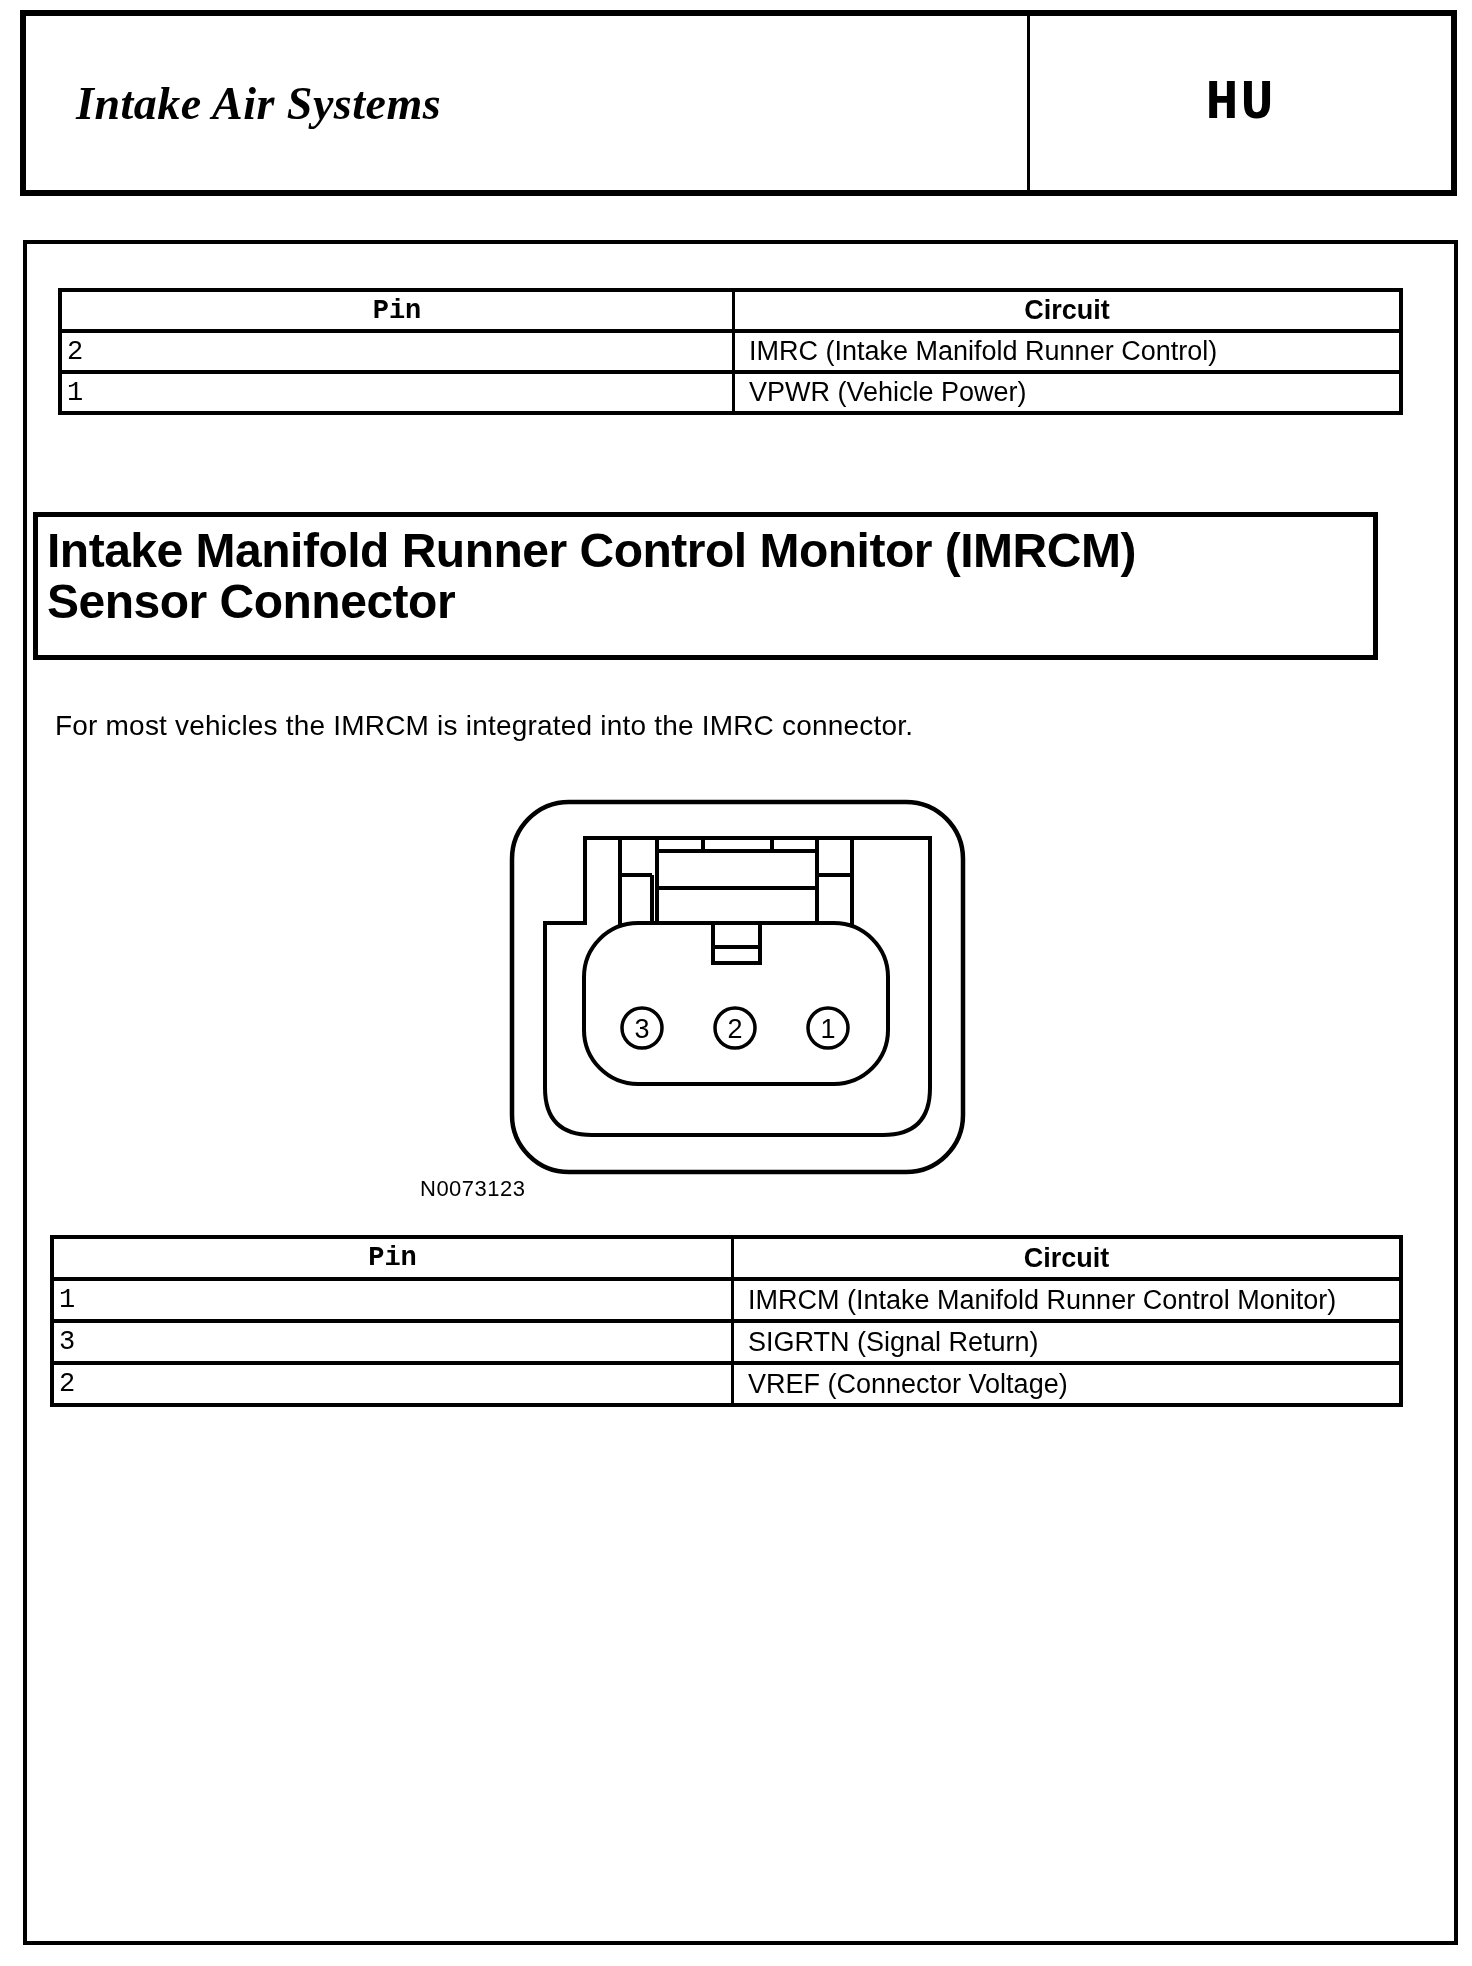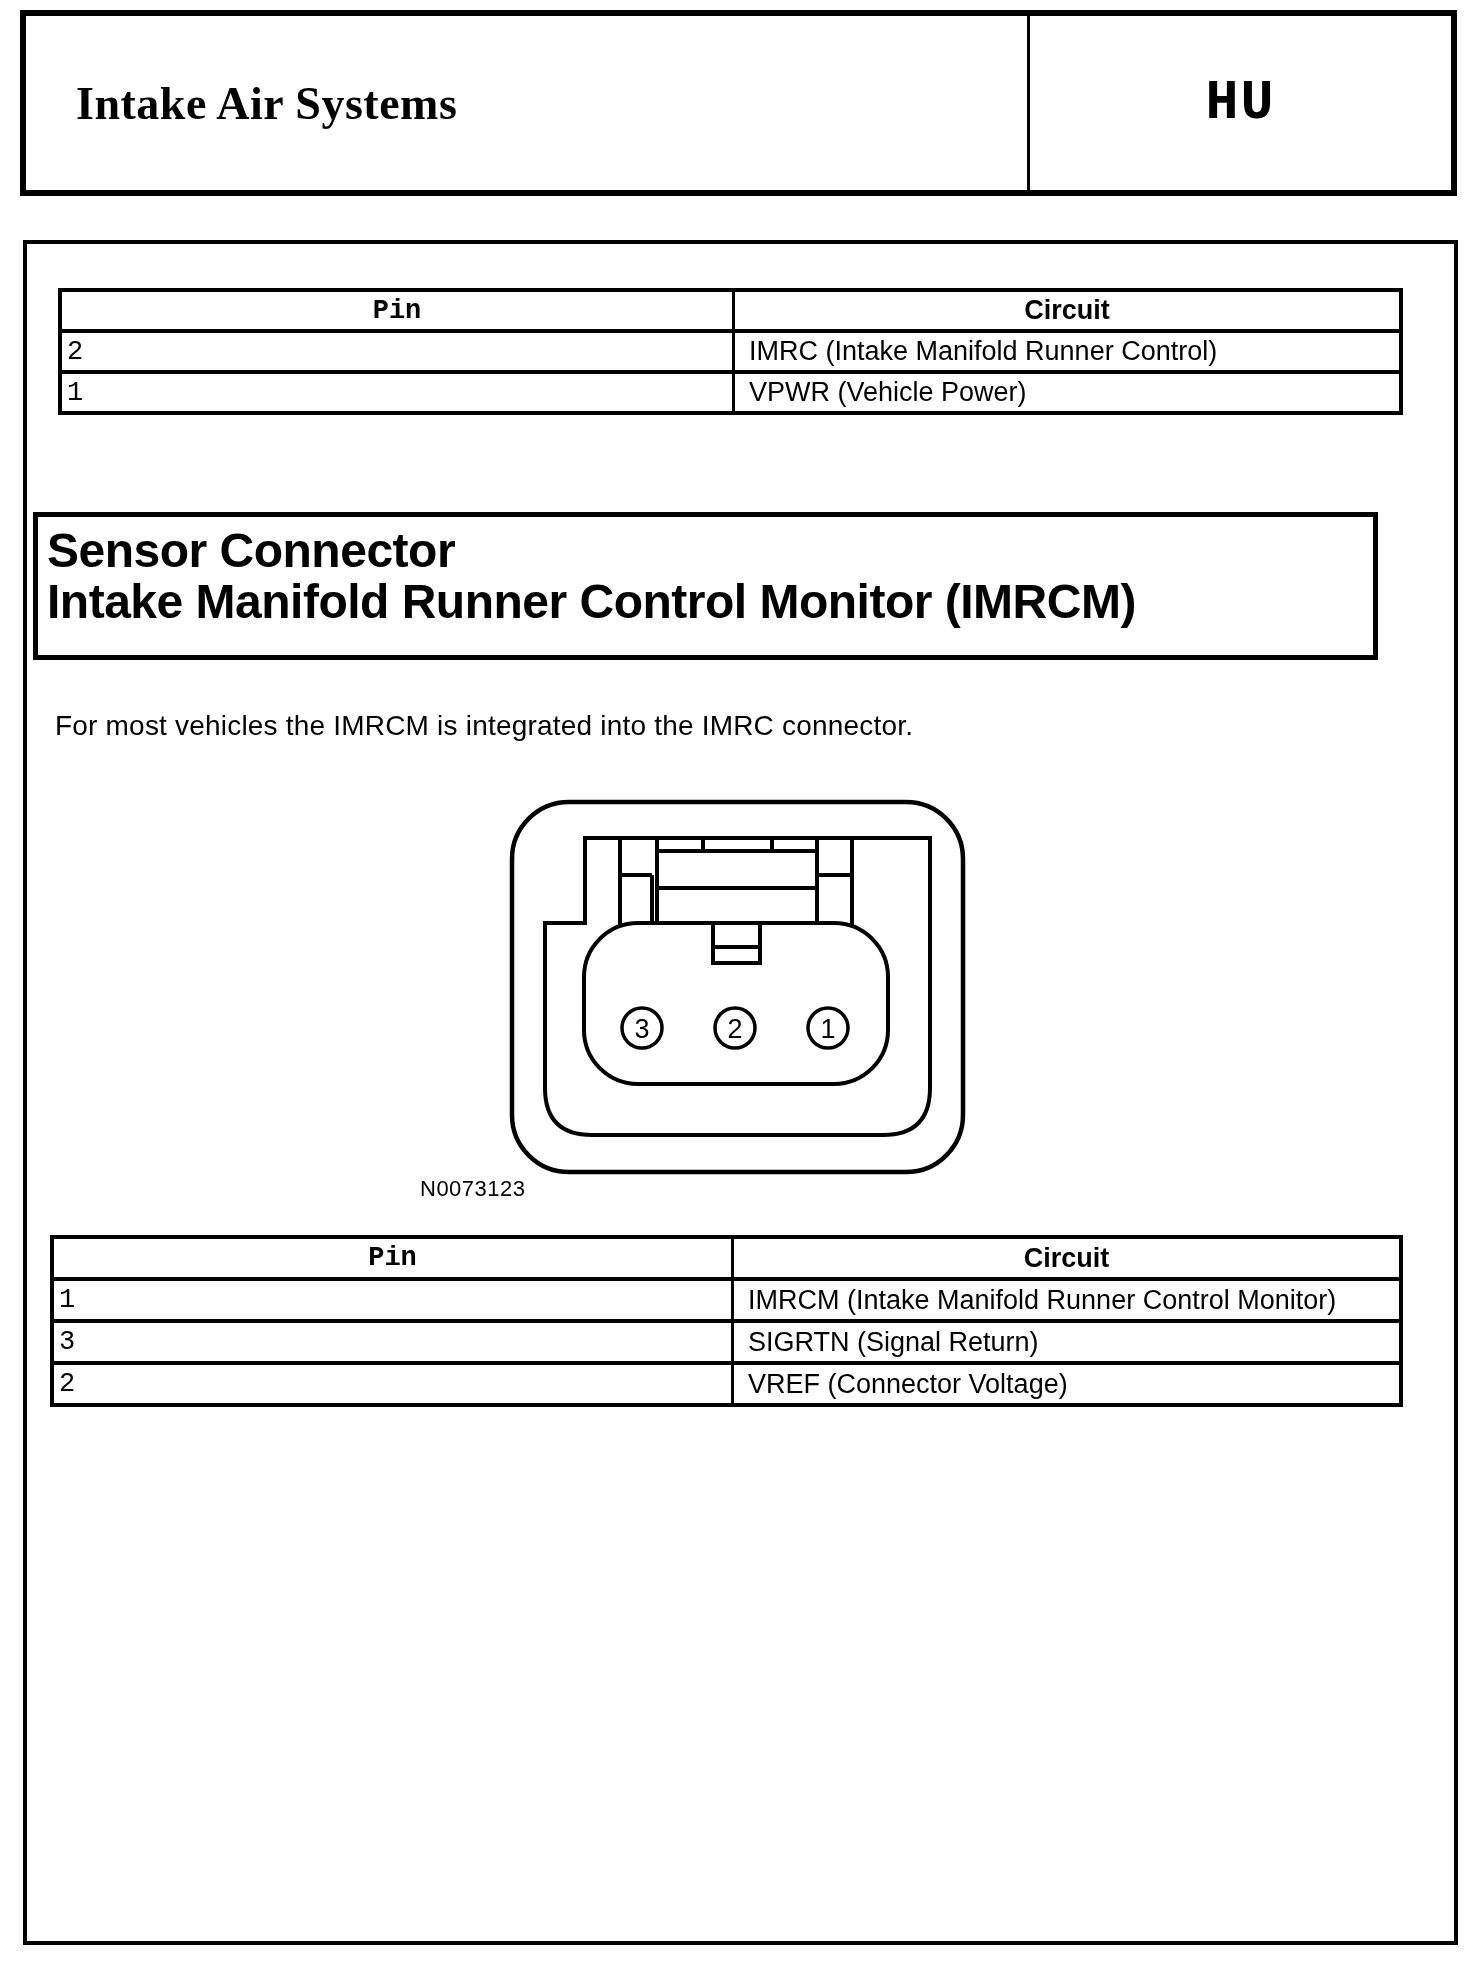--- a/index.html
+++ b/index.html
@@ -4,21 +4,21 @@
 <style>
   html,body{margin:0;padding:0;background:#fff;}
   .page{position:relative;width:1472px;height:1966px;background:#fff;color:#000;
         font-family:"Liberation Sans",sans-serif;overflow:hidden;}
 
   
   .header-box{position:absolute;left:20px;top:10px;width:1437px;height:186px;
               border:6px solid #000;box-sizing:border-box;display:flex;background:#fff;}
   .header-title-cell{width:1004px;box-sizing:border-box;border-right:3px solid #000;
                      display:flex;align-items:center;padding-left:50px;}
-  .header-title{font-family:"Liberation Serif",serif;font-weight:bold;font-size:46px;letter-spacing:0.5px;}
+  .header-title{font-family:"Liberation Serif",serif;font-weight:bold;font-size:46px;letter-spacing:0.5px;font-style:italic;}
   .header-code-cell{flex:1;display:flex;align-items:center;justify-content:center;}
   .header-code{font-family:Liberation Mono, monospace;font-weight:bold;font-size:55px;letter-spacing:2px;text-align:center;}
 
   
   .content-box{position:absolute;left:23px;top:240px;width:1435px;height:1705px;
                border:4px solid #000;box-sizing:border-box;background:#fff;}
 
   
   .pin-table{position:absolute;border:4px solid #000;box-sizing:border-box;background:#fff;}
   .pin-table .row{display:flex;border-top:4px solid #000;}
@@ -70,22 +70,22 @@
         <div class="cell cell-pin">2</div>
         <div class="cell cell-circuit">IMRC (Intake Manifold Runner Control)</div>
       </div>
       <div class="row data">
         <div class="cell cell-pin">1</div>
         <div class="cell cell-circuit">VPWR (Vehicle Power)</div>
       </div>
     </div>
 
     <div class="section-box">
+      <div class="section-title">Intake Manifold Runner Control Monitor (IMRCM)</div>
       <div class="section-title">Sensor Connector</div>
-      <div class="section-title">Intake Manifold Runner Control Monitor (IMRCM)</div>
     </div>
 
     <div class="intro-text">For most vehicles the IMRCM is integrated into the IMRC connector.</div>
 
     <div class="figure">
       <svg viewBox="0 0 465 385" width="465" height="385" xmlns="http://www.w3.org/2000/svg">
 
         <rect x="7" y="7" width="451" height="370" rx="57" fill="none" stroke="#000" stroke-width="4.5"></rect>
 
         <g fill="none" stroke="#000" stroke-width="4">

